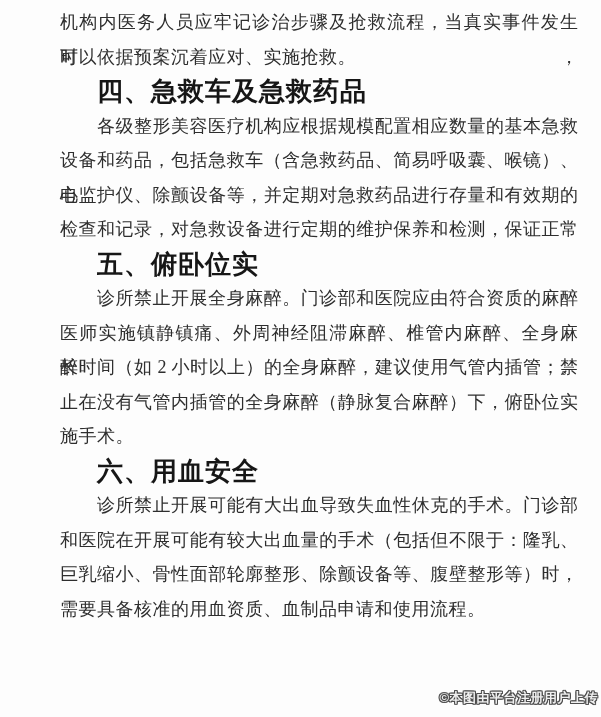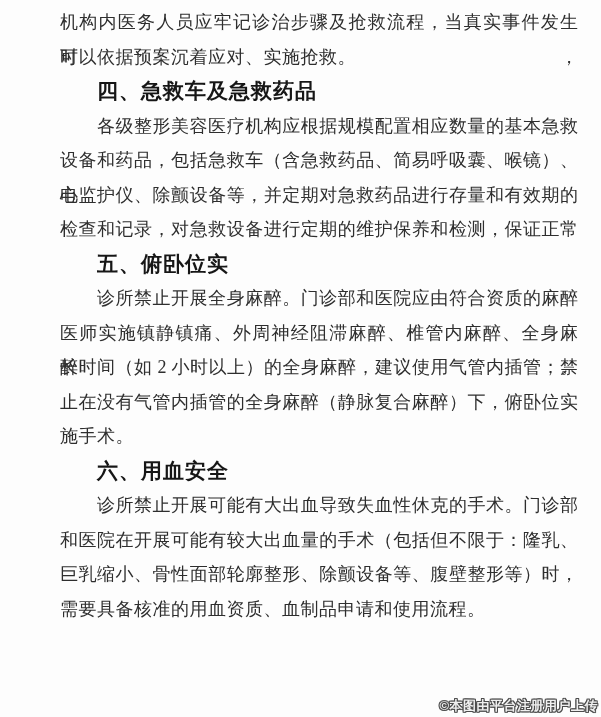--- a/index.html
+++ b/index.html
@@ -38,32 +38,32 @@
     text-align: justify;
     text-align-last: justify;
     letter-spacing: 0;
   }
   .line.indent {
     text-indent: 37px;
   }
   .heading {
     height: 34.5px;
     line-height: 34.5px;
-    font-size: 21px;
+    font-size: 26px;
     font-weight: 700;
     color: #161616;
     text-indent: 37px;
     font-family: "Liberation Sans", "DejaVu Sans", sans-serif;
     letter-spacing: 1px;
     white-space: nowrap;
   }
   .watermark {
     position: absolute;
     right: 3px;
-    bottom: 2px;
+    bottom: 10px;
     font-size: 13px;
     font-weight: 700;
     font-family: "Liberation Sans", "DejaVu Sans", sans-serif;
     color: #f0f0f0;
     letter-spacing: 0.5px;
     text-shadow:
       -1px -1px 0 #4d4d4d, 1px -1px 0 #4d4d4d,
       -1px  1px 0 #4d4d4d, 1px  1px 0 #4d4d4d,
        0   -1px 0 #4d4d4d, 0    1px 0 #4d4d4d,
       -1px  0   0 #4d4d4d, 1px  0   0 #4d4d4d;

